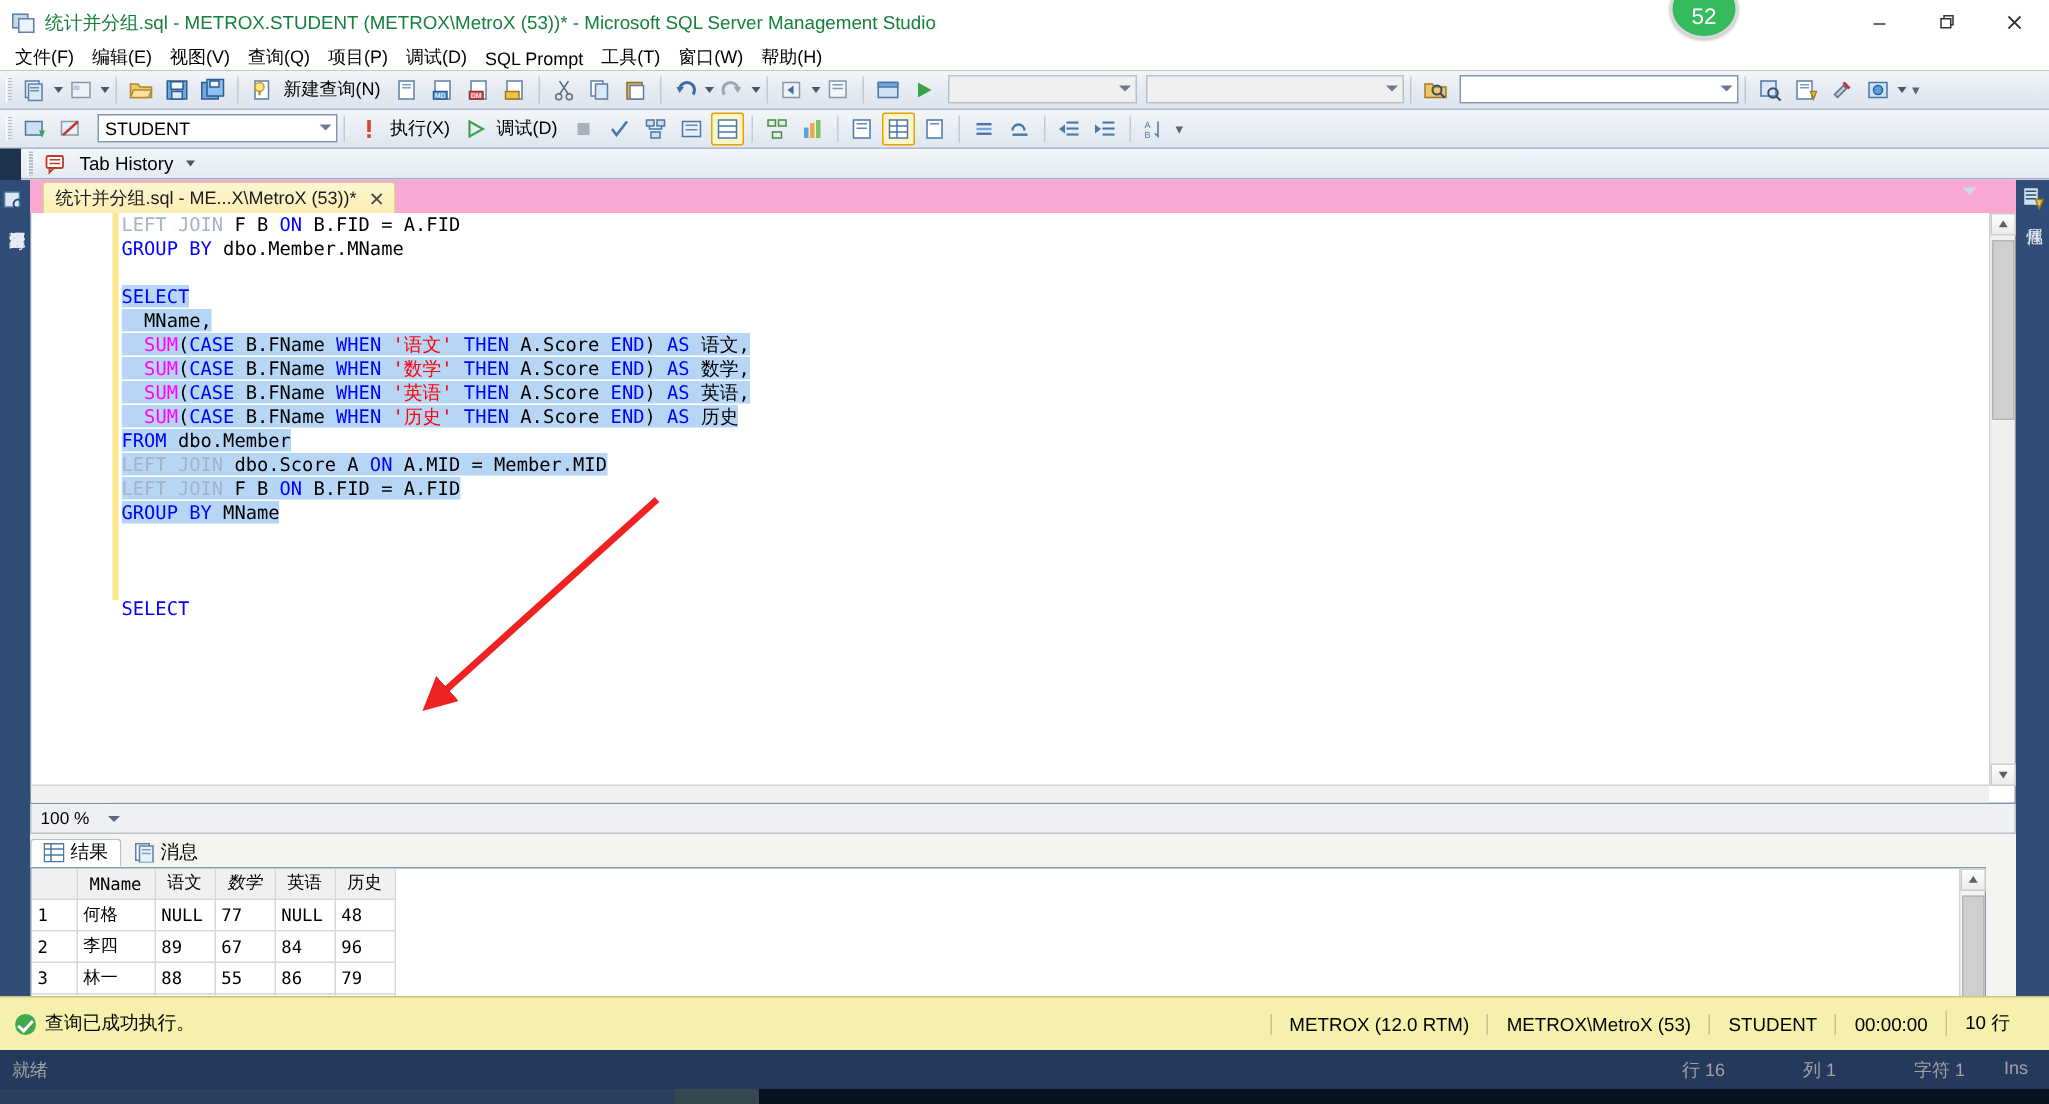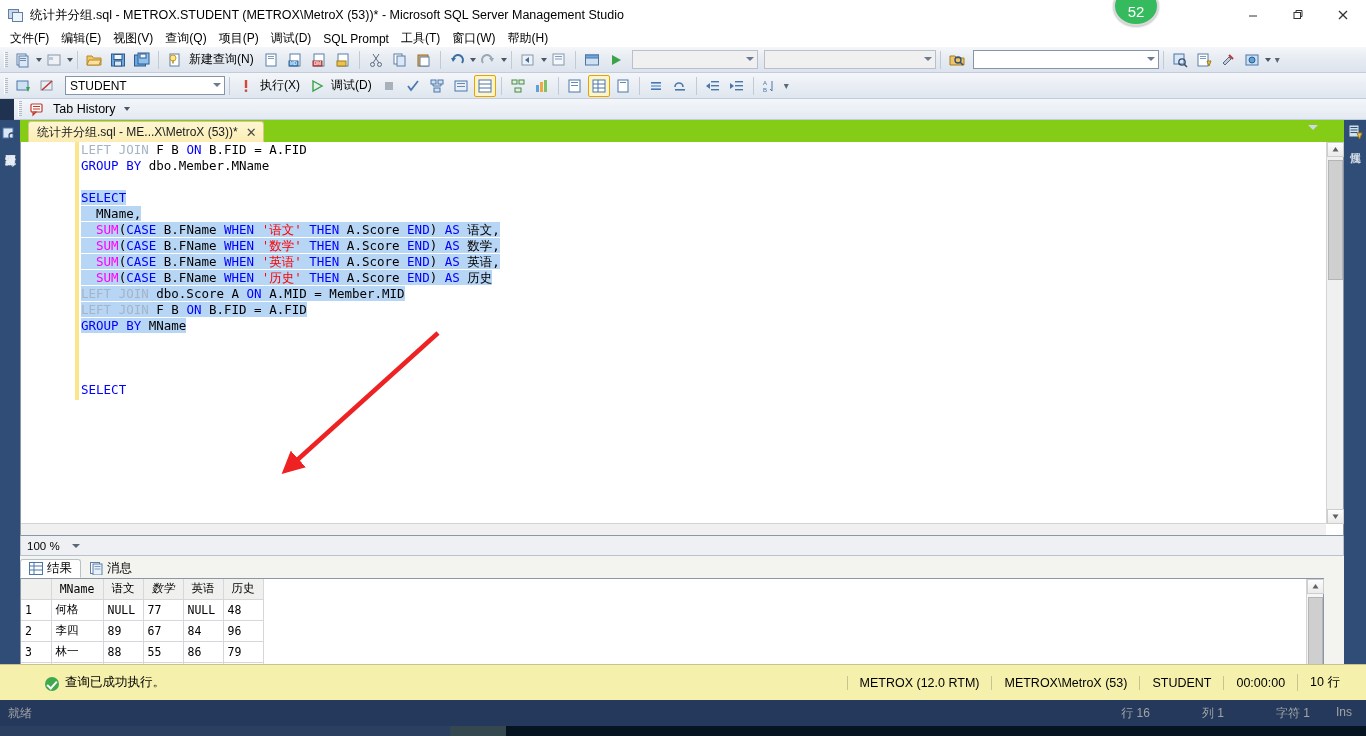--- a/index.html
+++ b/index.html
@@ -18,21 +18,21 @@
     position:absolute; left:0; top:0; width:1366px; height:30px;
     background:#ffffff;
     display:flex; align-items:center;
   }
   .title-ico {
     width:16px; height:16px; margin-left:8px; margin-right:6px;
     position:relative; flex:none;
   }
   .title-ico .sq1{position:absolute;left:0;top:2px;width:11px;height:10px;background:#c9d7e8;border:1px solid #5d7fa8;}
   .title-ico .sq2{position:absolute;left:4px;top:5px;width:11px;height:10px;background:#eef3f9;border:1px solid #5d7fa8;}
-  .title-text { font-size:12.5px; color:#000000; white-space:nowrap; }
+  .title-text { font-size:12.5px; color:#15803d; white-space:nowrap; }
   .wbtns { position:absolute; right:0; top:0; height:30px; display:flex; }
   .wbtn { width:45px; height:30px; display:flex; align-items:center; justify-content:center;
           font-size:15px; color:#222; }
   .wbtn.close { width:46px; }
   .wbtn svg { display:block; }
   .badge52 {
     position:absolute; left:1113px; top:-14px; width:46px; height:40px;
     border-radius:50%; background:#35bb5d; border:2px solid #d9d9d9;
     color:#fff; font-size:15px; display:flex; align-items:flex-end; justify-content:center;
     padding-bottom:4px; box-shadow:0 1px 2px rgba(0,0,0,.25);
@@ -95,21 +95,21 @@
     line-height:11px; white-space:nowrap;
   }
   .sidebar-r {
     position:absolute; right:0; top:0; width:22px; height:580px;
     background:#2f4d77; display:flex; flex-direction:column; align-items:center; padding-top:4px;
   }
 
   
   .doctabs {
     position:absolute; left:20px; top:0; width:1324px; height:22px;
-    background:#84cc16;
+    background:#f9a8d4;
     text-decoration:underline;
   }
   .doctab {
     position:absolute; left:8px; top:1px; height:21px;
     background:linear-gradient(to bottom,#fdf6d3,#fbedb2);
     border:1px solid #d8c98a; border-bottom:none;
     border-radius:3px 3px 0 0;
     display:flex; align-items:center; padding:0 6px 0 8px; font-size:12px; color:#1b1b1b;
     white-space:nowrap;
   }
@@ -182,21 +182,21 @@
   td.selcell { border:1px dotted #333; background:#dfe6ef; }
   .grid-vscroll { position:absolute; right:0; top:0; width:17px; height:206px; background:#f5f5f5;
                   border-left:1px solid #d4d4d4; }
 
   
   .ystatus {
     position:absolute; left:0; top:664px; width:1366px; height:36px;
     background:#f5f0ab; border-top:1px solid #c9c48a;
     display:flex; align-items:center; font-size:12.5px;
   }
-  .yleft { display:flex; align-items:flex-end; gap:6px; padding-left:10px;margin-left:35px; }
+  .yleft { display:flex; align-items:center; gap:6px; padding-left:10px; }
   .check-circle { width:14px;height:14px;border-radius:50%;background:#3fa94b;position:relative;flex:none;}
   .check-circle:after{content:"";position:absolute;left:4px;top:2px;width:4px;height:8px;
     border:solid #fff;border-width:0 2px 2px 0;transform:rotate(42deg);}
   .yright { margin-left:auto; display:flex; align-items:center; padding-right:14px; }
   .ycell { padding:0 12px; border-left:1px solid #c8c391; white-space:nowrap; }
 
   
   .statusbar {
     position:absolute; left:0; top:700px; width:1366px; height:26px;
     background:#24395c; color:#a3a3a3; display:flex; align-items:center; font-size:12px;
@@ -658,20 +658,21 @@
       <div class="ed-code" id="code-area">
           <div class="cline"><span><span class="kwl">LEFT </span><span class="kwl">JOIN</span><span class="pln"> F B </span><span class="kw">ON</span><span class="pln"> B.FID = A.FID</span></span></div>
           <div class="cline"><span><span class="kw">GROUP BY</span><span class="pln"> dbo.Member.MName</span></span></div>
           <div class="cline"><span></span></div>
           <div class="cline"><span class="sel"><span class="kw">SELECT</span></span></div>
           <div class="cline"><span class="sel"><span class="pln">  MName,</span></span></div>
           <div class="cline"><span class="sel"><span class="pln">  </span><span class="fn">SUM</span><span class="pln">(</span><span class="kw">CASE</span><span class="pln"> B.FName </span><span class="kw">WHEN</span><span class="str"> '语文' </span><span class="kw">THEN</span><span class="pln"> A.Score </span><span class="kw">END</span><span class="pln">) </span><span class="kw">AS</span><span class="pln"> 语文,</span></span></div>
           <div class="cline"><span class="sel"><span class="pln">  </span><span class="fn">SUM</span><span class="pln">(</span><span class="kw">CASE</span><span class="pln"> B.FName </span><span class="kw">WHEN</span><span class="str"> '数学' </span><span class="kw">THEN</span><span class="pln"> A.Score </span><span class="kw">END</span><span class="pln">) </span><span class="kw">AS</span><span class="pln"> 数学,</span></span></div>
           <div class="cline"><span class="sel"><span class="pln">  </span><span class="fn">SUM</span><span class="pln">(</span><span class="kw">CASE</span><span class="pln"> B.FName </span><span class="kw">WHEN</span><span class="str"> '英语' </span><span class="kw">THEN</span><span class="pln"> A.Score </span><span class="kw">END</span><span class="pln">) </span><span class="kw">AS</span><span class="pln"> 英语,</span></span></div>
           <div class="cline"><span class="sel"><span class="pln">  </span><span class="fn">SUM</span><span class="pln">(</span><span class="kw">CASE</span><span class="pln"> B.FName </span><span class="kw">WHEN</span><span class="str"> '历史' </span><span class="kw">THEN</span><span class="pln"> A.Score </span><span class="kw">END</span><span class="pln">) </span><span class="kw">AS</span><span class="pln"> 历史</span></span></div>
+          <div class="cline"><span class="sel"><span class="kw">FROM</span><span class="pln"> dbo.Member</span></span></div>
           <div class="cline"><span class="sel"><span class="kwl">LEFT JOIN</span><span class="pln"> dbo.Score A </span><span class="kw">ON</span><span class="pln"> A.MID = Member.MID</span></span></div>
           <div class="cline"><span class="sel"><span class="kwl">LEFT JOIN</span><span class="pln"> F B </span><span class="kw">ON</span><span class="pln"> B.FID = A.FID</span></span></div>
           <div class="cline"><span class="sel"><span class="kw">GROUP BY</span><span class="pln"> MName</span></span></div>
           <div class="cline"><span></span></div>
           <div class="cline"><span></span></div>
           <div class="cline"><span></span></div>
           <div class="cline"><span><span class="kw">SELECT</span></span></div>
         </div>
 
       <div class="ed-vscroll">

